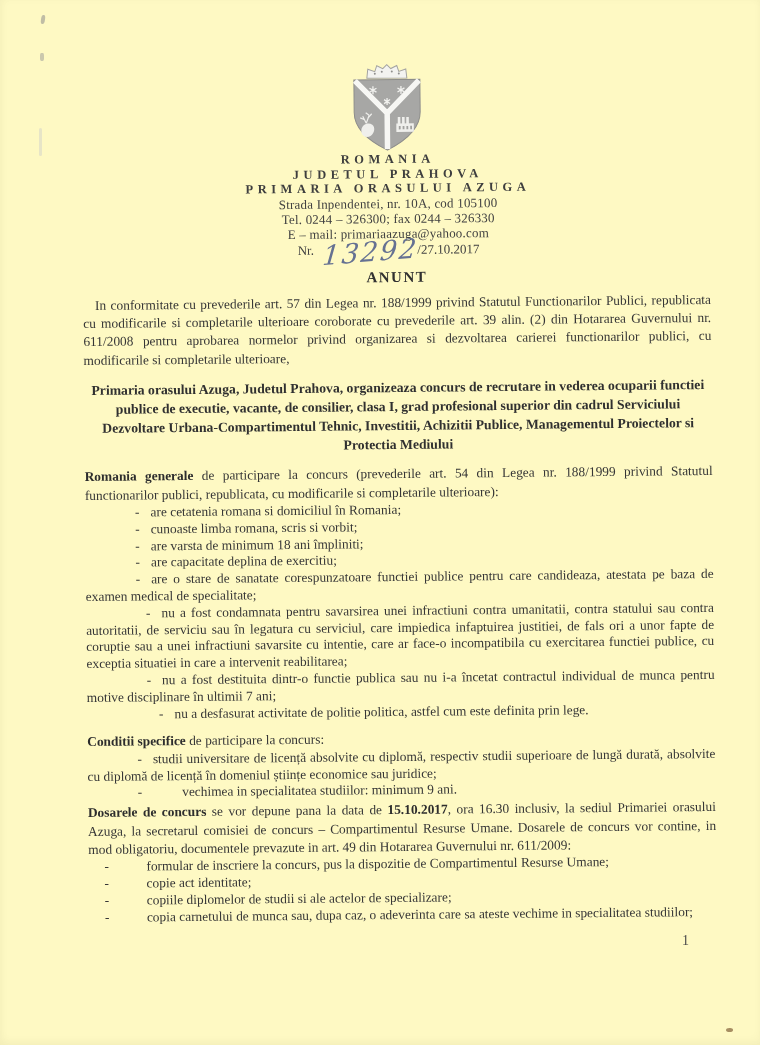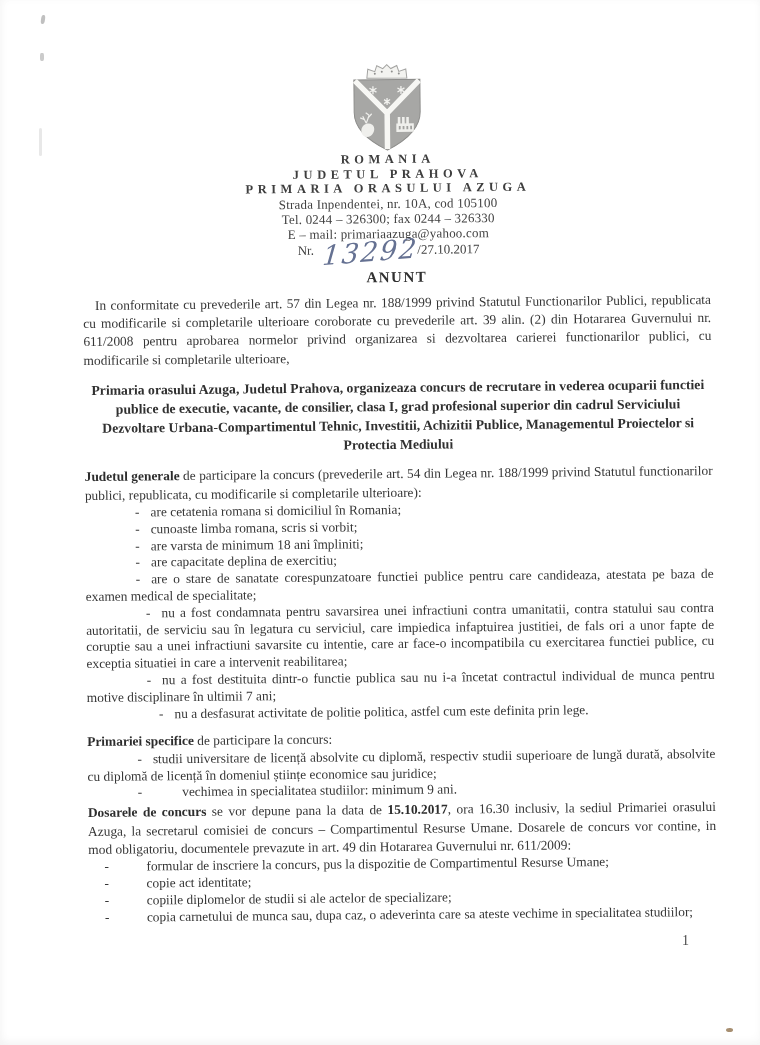--- a/index.html
+++ b/index.html
@@ -1,18 +1,18 @@
 <!DOCTYPE html>
 <html><head>
 <meta charset="utf-8">
 <style>
   html,body { margin:0; padding:0; background:#e8e8e6; }
   .page {
     position:relative; width:760px; height:1045px; margin:0 auto;
-    background:#ffffff; overflow:hidden;
+    background:#fef9c3; overflow:hidden;
     font-family:"Liberation Serif", serif; color:#363636;
     box-shadow: inset 0 -4px 8px rgba(0,0,0,0.035), inset 3px 0 8px rgba(0,0,0,0.02);
   }
   .content { position:absolute; left:84px; top:62px; width:628px; transform:rotate(-0.55deg); transform-origin:50% 40%; }
 
   
   .letterhead { text-align:center; transform:translateX(-8px); }
   .crest { display:block; margin:0 auto; }
   .lh-bold { font-weight:bold; font-size:12.5px; line-height:14.5px; letter-spacing:4.5px; color:#3e3e3e; }
   .lh-addr { font-size:13px; line-height:15px; letter-spacing:0.2px; color:#414141; }
@@ -111,32 +111,32 @@
         <span>/27.10.2017</span>
       </div>
     </div>
 
     <h1 class="title">ANUNT</h1>
 
     <p class="para indent-first">In conformitate cu prevederile art. 57 din Legea nr. 188/1999 privind Statutul Functionarilor Publici, republicata cu modificarile si completarile ulterioare coroborate cu prevederile art. 39 alin. (2) din Hotararea Guvernului nr. 611/2008 pentru aprobarea normelor privind organizarea si dezvoltarea carierei functionarilor publici, cu modificarile si completarile ulterioare,</p>
 
     <p class="announce">Primaria orasului Azuga, Judetul Prahova, organizeaza concurs de recrutare in vederea ocuparii functiei publice de executie, vacante, de consilier, clasa I, grad profesional superior din cadrul Serviciului Dezvoltare Urbana-Compartimentul Tehnic, Investitii, Achizitii Publice, Managementul Proiectelor si Protectia Mediului</p>
 
-    <p class="para sect"><b>Judetul generale</b><span> de participare la concurs (prevederile art. 54 din Legea nr. 188/1999 privind Statutul functionarilor publici, republicata, cu modificarile si completarile ulterioare):</span></p>
+    <p class="para sect"><b>Romania generale</b><span> de participare la concurs (prevederile art. 54 din Legea nr. 188/1999 privind Statutul functionarilor publici, republicata, cu modificarile si completarile ulterioare):</span></p>
 
     <p class="li ind-a">are cetatenia romana si domiciliul în Romania;</p>
     <p class="li ind-a">cunoaste limba romana, scris si vorbit;</p>
     <p class="li ind-a">are varsta de minimum 18 ani împliniti;</p>
     <p class="li ind-a">are capacitate deplina de exercitiu;</p>
     <p class="li ind-a">are o stare de sanatate corespunzatoare functiei publice pentru care candideaza, atestata pe baza de examen medical de specialitate;</p>
     <p class="li ind-b">nu a fost condamnata pentru savarsirea unei infractiuni contra umanitatii, contra statului sau contra autoritatii, de serviciu sau în legatura cu serviciul, care impiedica infaptuirea justitiei, de fals ori a unor fapte de coruptie sau a unei infractiuni savarsite cu intentie, care ar face-o incompatibila cu exercitarea functiei publice, cu exceptia situatiei in care a intervenit reabilitarea;</p>
     <p class="li ind-b">nu a fost destituita dintr-o functie publica sau nu i-a încetat contractul individual de munca pentru motive disciplinare în ultimii 7 ani;</p>
     <p class="li ind-c">nu a desfasurat activitate de politie politica, astfel cum este definita prin lege.</p>
 
-    <p class="para sect2"><b>Primariei specifice</b><span> de participare la concurs:</span></p>
+    <p class="para sect2"><b>Conditii specifice</b><span> de participare la concurs:</span></p>
 
     <p class="li ind-a">studii universitare de licență absolvite cu diplomă, respectiv studii superioare de lungă durată, absolvite cu diplomă de licență în domeniul științe economice sau juridice;</p>
     <p class="li ind-a gap-l">vechimea in specialitatea studiilor: minimum 9 ani.</p>
 
     <p class="para tight"><b>Dosarele de concurs</b><span> se vor depune pana la data de </span><b>15.10.2017</b><span>, ora 16.30 inclusiv, la sediul Primariei orasului Azuga, la secretarul comisiei de concurs – Compartimentul Resurse Umane. Dosarele de concurs vor contine, in mod obligatoriu, documentele prevazute in art. 49 din Hotararea Guvernului nr. 611/2009:</span></p>
 
     <p class="li doc">formular de inscriere la concurs, pus la dispozitie de Compartimentul Resurse Umane;</p>
     <p class="li doc">copie act identitate;</p>
     <p class="li doc">copiile diplomelor de studii si ale actelor de specializare;</p>
     <p class="li doc">copia carnetului de munca sau, dupa caz, o adeverinta care sa ateste vechime in specialitatea studiilor;</p>

